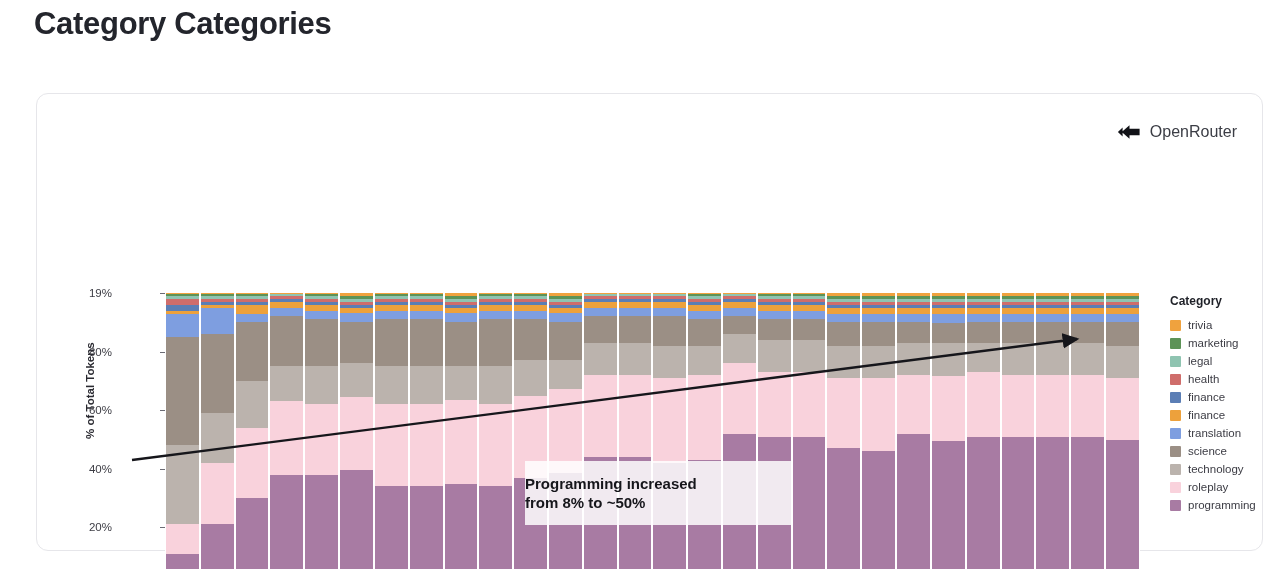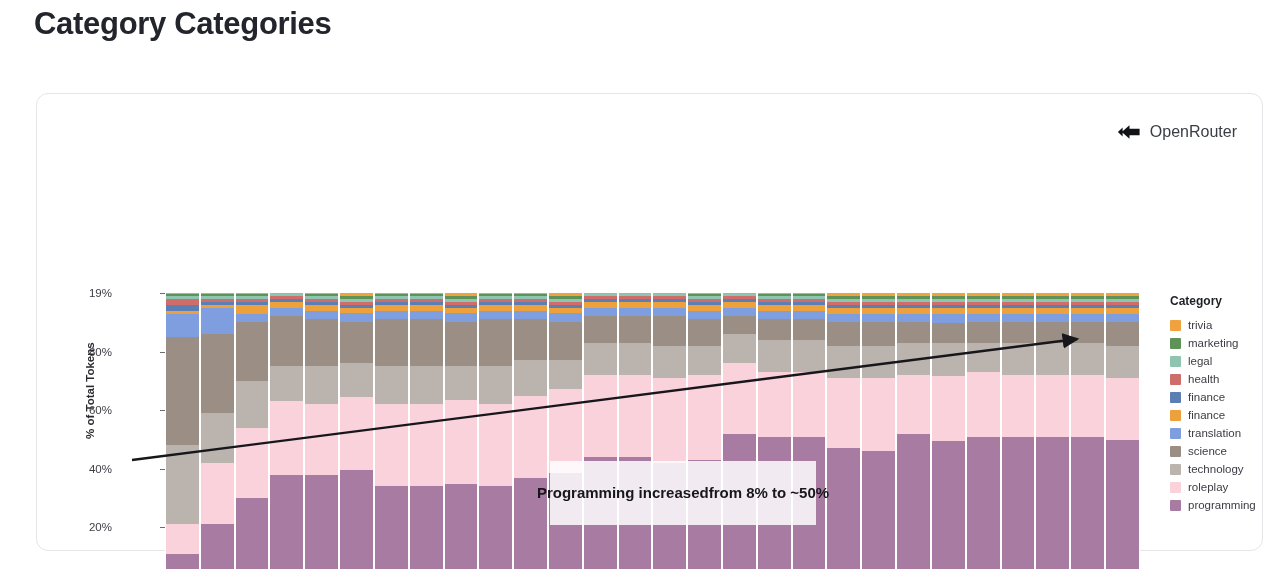--- a/index.html
+++ b/index.html
@@ -82,25 +82,25 @@
     left: 47px; top: 345px;
     font-size: 11.5px; font-weight: bold; color: #2a2a31;
     transform: rotate(-90deg);
     transform-origin: left top;
     white-space: nowrap;
   }
 
   
   #annotation {
     position: absolute;
-    left: 513px; top: 367px;
+    left: 488px; top: 367px;
     width: 266px; height: 64px;
     background: rgba(255,255,255,0.84);
-    display: flex; flex-direction: row;
-    align-items: center; justify-content: center;
+    display: flex; flex-direction: column;
+    align-items: flex-start; justify-content: center;
     line-height: 1.28;
   }
   #annotation div {
     font-size: 15px; font-weight: bold; color: #16161b;
     white-space: nowrap;
   }
   #trend-svg { position:absolute; left:0; top:0; pointer-events:none; }
 
   
   #legend {

